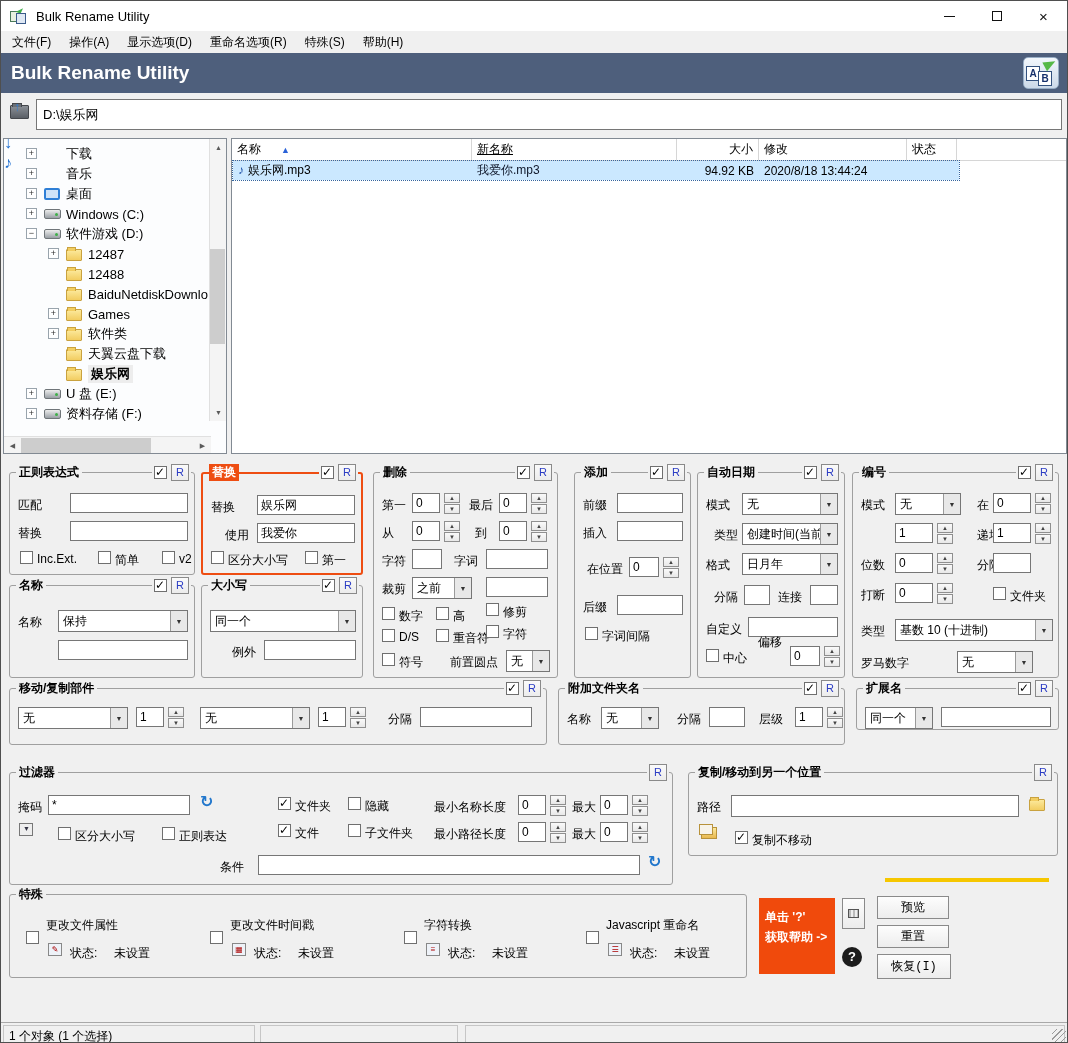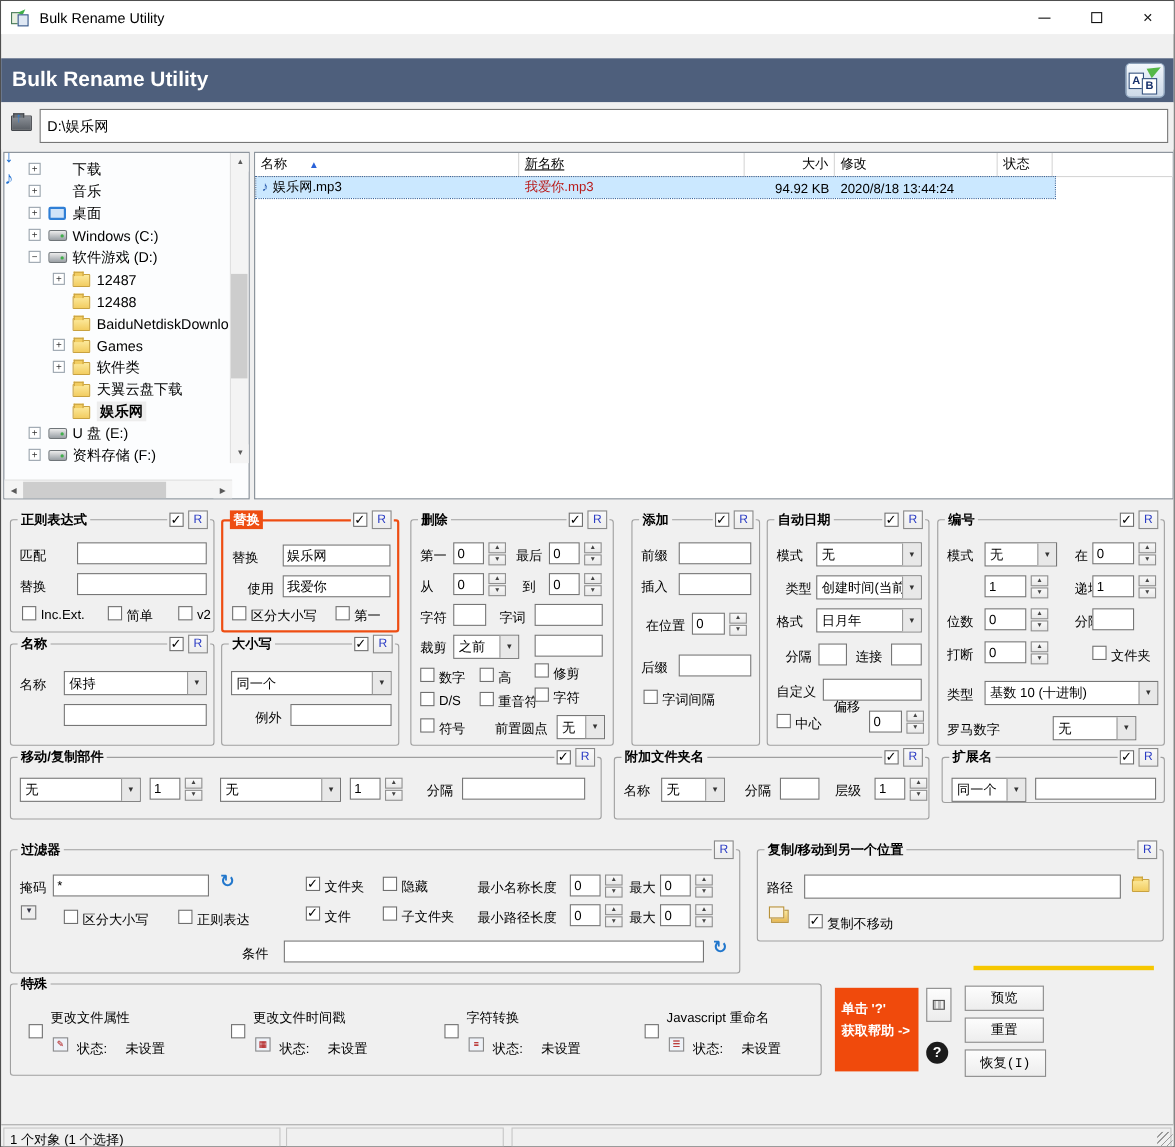--- a/index.html
+++ b/index.html
@@ -118,20 +118,28 @@
         </span>
       <span class="wc">
           <span class="sq"></span>
         </span>
       <span class="wc">
           <span>×</span>
         </span>
     </span>
   </div>
 
+  <div class="menubar">
+    <span class="menu-item">文件(F)</span>
+    <span class="menu-item">操作(A)</span>
+    <span class="menu-item">显示选项(D)</span>
+    <span class="menu-item">重命名选项(R)</span>
+    <span class="menu-item">特殊(S)</span>
+    <span class="menu-item">帮助(H)</span>
+  </div>
 
   <div class="banner">
     <span class="banner-title">Bulk Rename Utility</span>
     <span class="logo">
       <span class="garr"></span>
       <span class="pg" style="left:2px; top:8px;">A</span>
       <span class="pg" style="left:14px; top:13px;">B</span>
     </span>
   </div>
 
@@ -234,21 +242,21 @@
       <span class="hcol" style="width:148px;">
           <span>修改</span>
         </span>
       <span class="hcol" style="width:50px;">
           <span>状态</span>
         </span>
       <span class="hcol" style="flex:1; border-right:none;"></span>
     </div>
     <div class="filerow">
       <span class="fcell" style="width:239px;"><i class="note-ic" style="font-style:normal; margin-right:4px;"></i><span>娱乐网.mp3</span></span>
-      <span class="fcell" style="width:205px; color:#b91c1c;">我爱你.mp3</span>
+      <span class="fcell" style="width:205px; color:#0f172a;">我爱你.mp3</span>
       <span class="fcell" style="width:82px; text-align:right;">94.92 KB</span>
       <span class="fcell" style="width:148px;">2020/8/18 13:44:24</span>
       <span class="fcell" style="width:50px;"></span>
     </div>
   </div>
 
   <div class="grp" style="left:8px;top:471px;width:186px;height:103px;">
     <span class="leg">正则表达式</span>
     <span class="hdrc">
         <span class="cb checked"></span>

